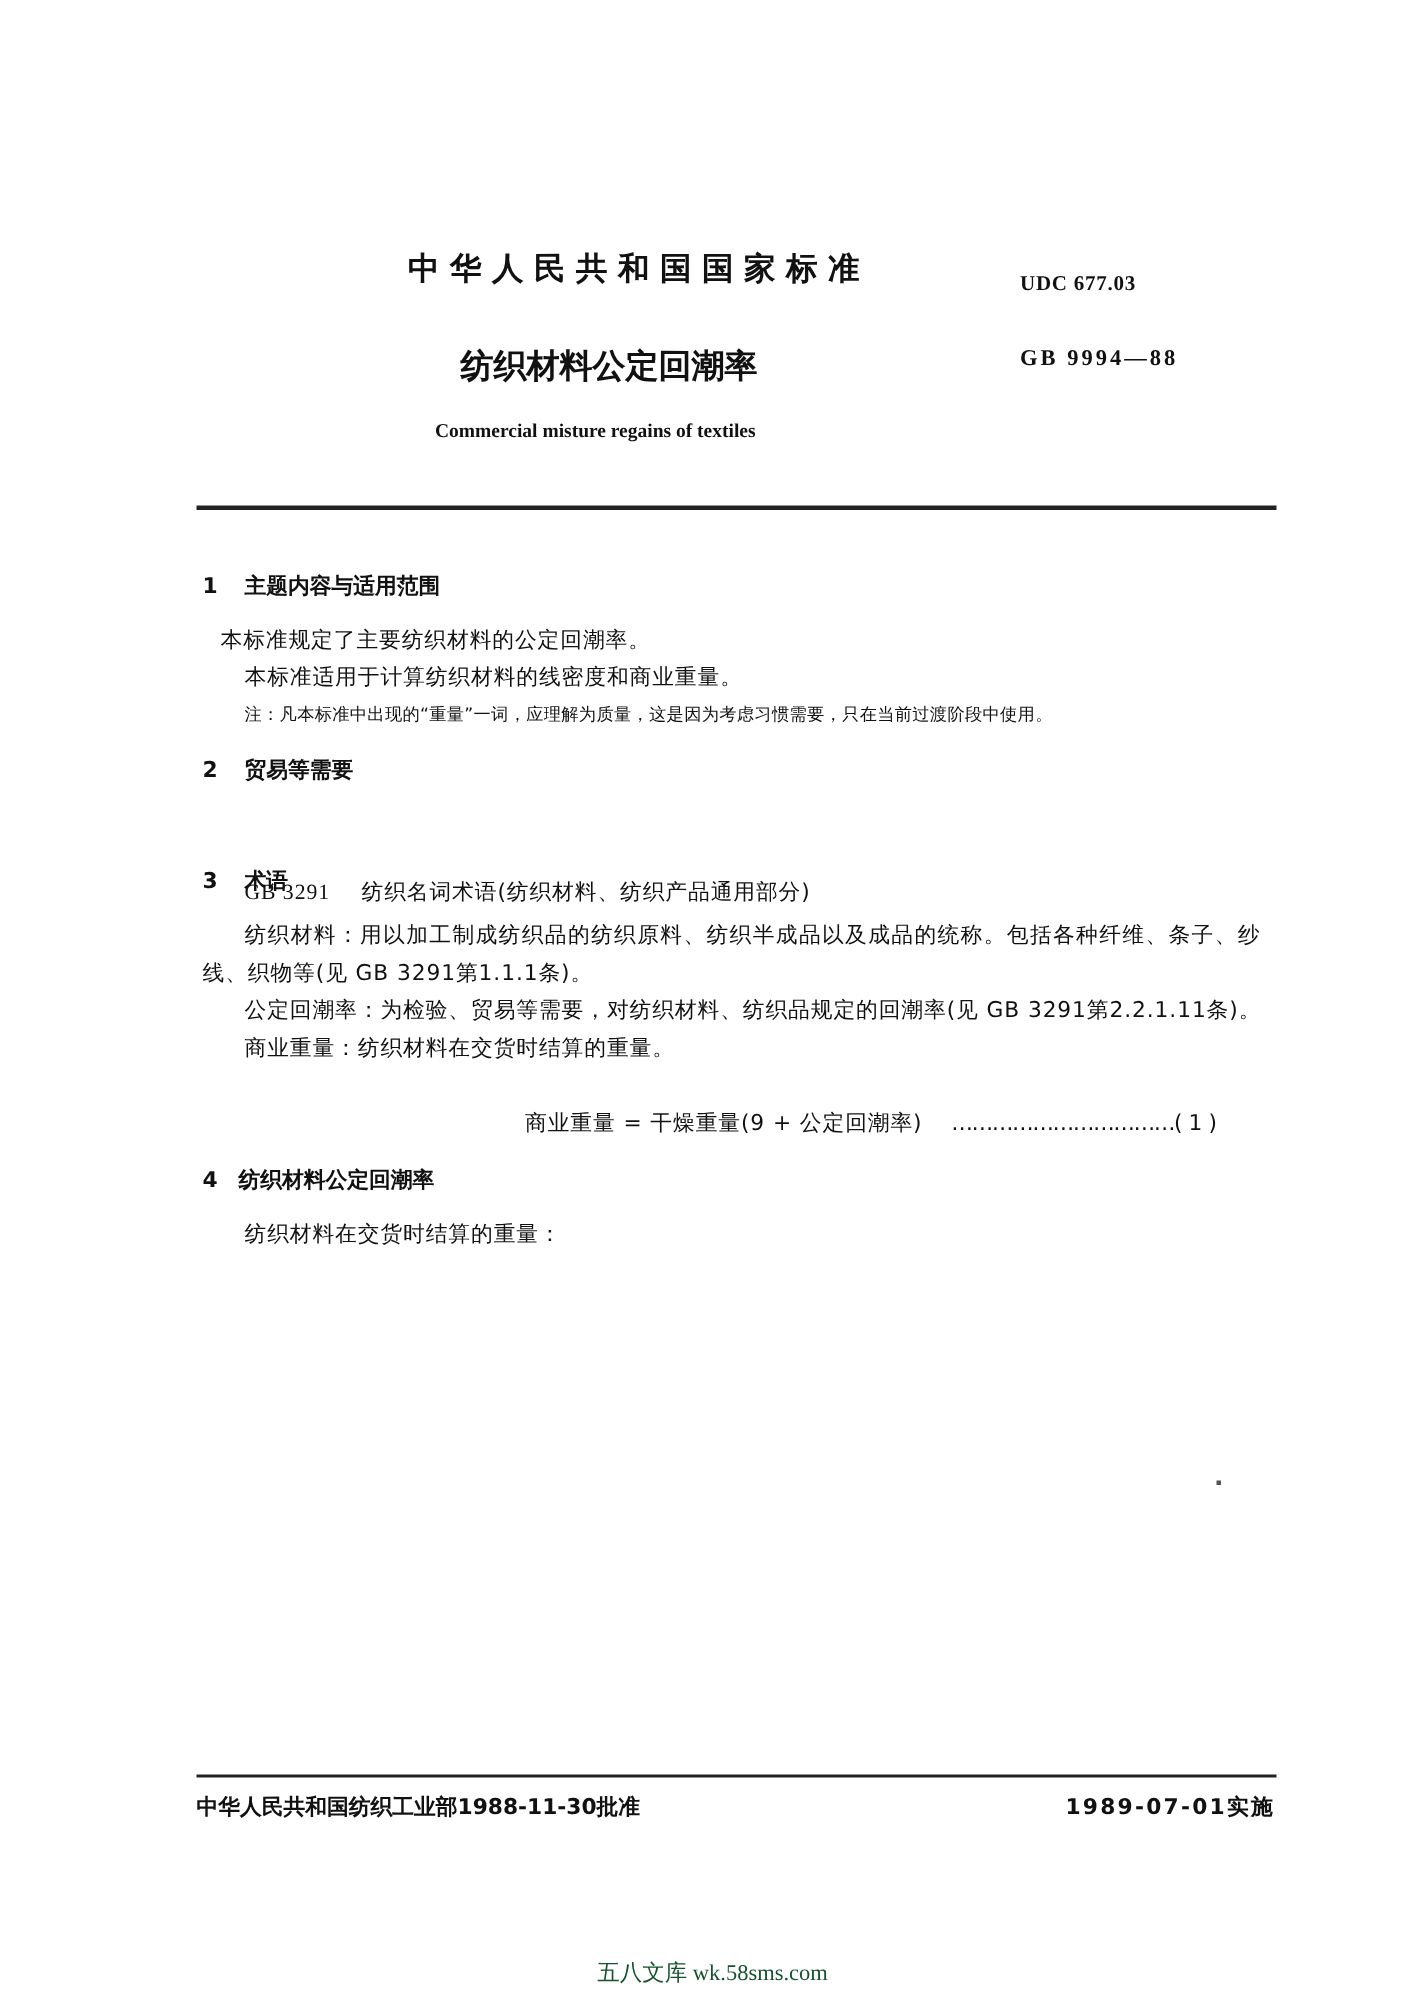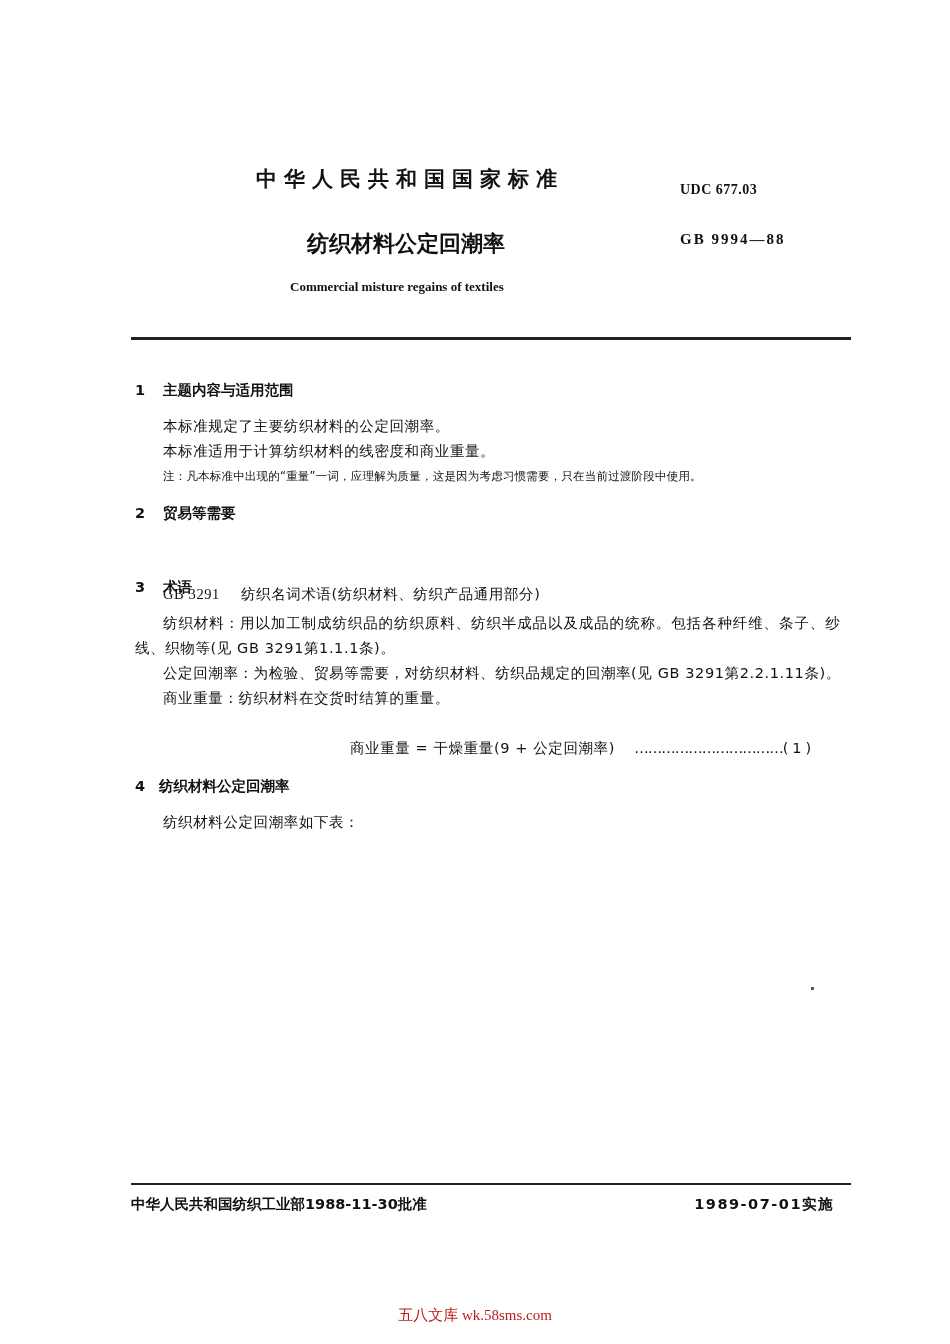--- a/index.html
+++ b/index.html
@@ -2,49 +2,49 @@
 <html><head>
 <meta charset="utf-8">
 <style>
   html, body { margin: 0; padding: 0; background: #ffffff; }
   body {
     width: 950px; height: 1344px; position: relative; overflow: hidden;
     font-family: "DejaVu Sans", "Liberation Sans", sans-serif;
     color: #111111;
   }
   .abs { position: absolute; white-space: nowrap; }
-  .std-title { left: 256px; top: 165px; font-size: 21px; font-weight: bold; letter-spacing: 7px; }
+  .std-title { left: 272px; top: 165px; font-size: 21px; font-weight: bold; letter-spacing: 7px; }
   .udc { left: 680px; top: 182px; font-size: 14px; font-weight: bold; font-family: "Liberation Serif", serif; letter-spacing: 0.5px; }
   .doc-title { left: 307px; top: 229px; font-size: 22px; font-weight: bold; letter-spacing: 0px; }
   .gbno { left: 680px; top: 231px; font-size: 15px; font-weight: bold; font-family: "Liberation Serif", serif; letter-spacing: 2px; }
   .en-title { left: 290px; top: 279px; font-size: 13px; font-weight: bold; font-family: "Liberation Serif", serif; }
   .rule { position: absolute; left: 131px; width: 720px; height: 3px; background: #222; }
   .h { font-size: 14.5px; font-weight: bold; }
   .h .num { display: inline-block; width: 28px; }
   .p { font-size: 14.5px; letter-spacing: 0.6px; }
   .note { font-size: 11.5px; letter-spacing: 0.2px; }
   .footer { font-size: 14.5px; font-weight: bold; }
-  .watermark { left: 0; width: 950px; top: 1306px; text-align: center; font-size: 15px; font-family: "Liberation Serif", "DejaVu Serif", serif; color: #b91c1c; }
+  .watermark { left: 0; width: 950px; top: 1306px; text-align: center; font-size: 15px; font-family: "Liberation Serif", "DejaVu Serif", serif; color: #14532d; }
   .speck { position: absolute; left: 811px; top: 987px; width: 3px; height: 3px; background: #555; }
 </style>
 </head>
 <body>
 
 <div class="abs std-title">中华人民共和国国家标准</div>
 <div class="abs udc">UDC 677.03</div>
 <div class="abs doc-title">纺织材料公定回潮率</div>
 <div class="abs gbno">GB 9994—88</div>
 <div class="abs en-title">Commercial misture regains of textiles</div>
 
 <div class="rule" style="top:337px;"></div>
 
 <div class="abs h" style="left:135px; top:381px;">
   <span class="num">1</span><span>主题内容与适用范围</span>
 </div>
-<div class="abs p" style="left:163px; top:417px;text-align:right;">本标准规定了主要纺织材料的公定回潮率。</div>
+<div class="abs p" style="left:147px; top:417px;text-align:right;">本标准规定了主要纺织材料的公定回潮率。</div>
 <div class="abs p" style="left:163px; top:442px;">本标准适用于计算纺织材料的线密度和商业重量。</div>
 <div class="abs note" style="left:163px; top:469px;">注：凡本标准中出现的“重量”一词，应理解为质量，这是因为考虑习惯需要，只在当前过渡阶段中使用。</div>
 
 <div class="abs h" style="left:135px; top:504px;">
   <span class="num">2</span><span>贸易等需要</span>
 </div>
 <div class="abs p" style="left:163px; top:541px;margin-top:44px;">
   <span style="display:inline-block; width:78px; font-family:'Liberation Serif', serif;">GB 3291</span><span>纺织名词术语(纺织材料、纺织产品通用部分)</span>
 </div>
 
@@ -57,21 +57,21 @@
 <div class="abs p" style="left:163px; top:689px;">商业重量：纺织材料在交货时结算的重量。</div>
 
 <div class="abs p" style="left:350px; top:739px;">
   <span>商业重量 = 干燥重量(9 + 公定回潮率)</span>
   <span style="margin-left:14px; letter-spacing:-1px;">……………………………</span><span style="letter-spacing:4px;">(1)</span>
 </div>
 
 <div class="abs h" style="left:135px; top:777px;">
   <span class="num" style="width:24px;">4</span><span>纺织材料公定回潮率</span>
 </div>
-<div class="abs p" style="left:163px; top:813px;">纺织材料公定回潮率如下表：</div>
+<div class="abs p" style="left:163px; top:813px;">纺织材料在交货时结算的重量：</div>
 
 <div class="speck"></div>
 
 <div class="rule" style="top:1183px; height:2px;"></div>
 <div class="abs footer" style="left:131px; top:1195px;">中华人民共和国纺织工业部1988-11-30批准</div>
-<div class="abs footer" style="right:116px; top:1195px; letter-spacing:1.5px;margin-left:40px;">1989-07-01实施</div>
+<div class="abs footer" style="right:100px; top:1195px; letter-spacing:1.5px;margin-left:40px;">1989-07-01实施</div>
 
 <div class="abs watermark">五八文库 wk.58sms.com</div>
 
 </body></html>

